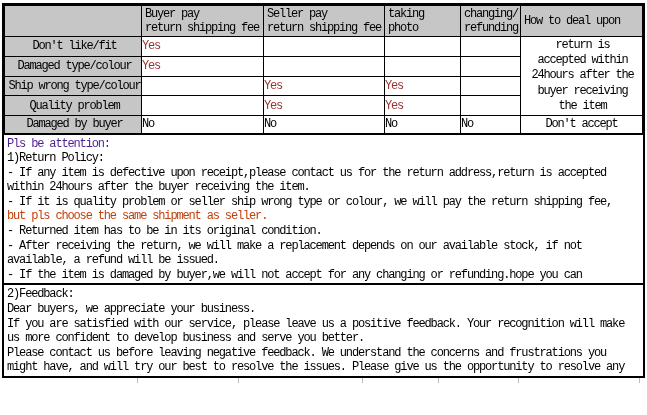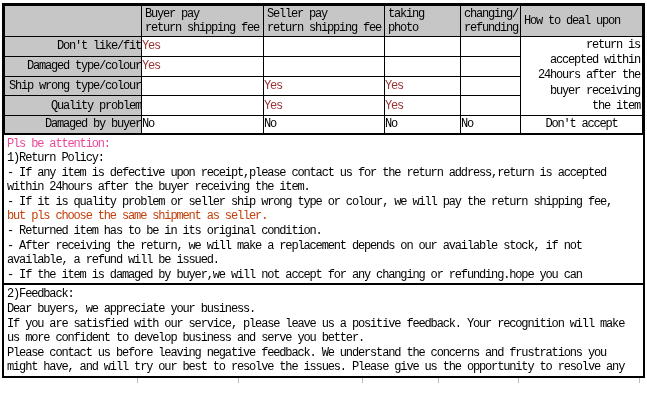--- a/index.html
+++ b/index.html
@@ -34,29 +34,29 @@
   th.hdr {
     background: var(--header-bg, #c6c6c6);
     text-align: left;
     vertical-align: middle;
     padding: 1px 1px 1px 3px;
     height: 29px;
     white-space: pre-line;
   }
   td.rowlabel {
     background: var(--header-bg, #c6c6c6);
-    text-align: right;
+    text-align: center;
     padding-left: 3px;
     white-space: nowrap;
     height: 18px;
   }
   td.val { height: 18px; }
   td.deal-merged {
     vertical-align: middle;
-    text-align: right;
+    text-align: center;
     padding: 1px 2px 1px 4px;
     white-space: pre-line;
     line-height: 15.2px;
   }
   td.deal-last { text-align: center; height: 18px; }
   
   .notes {
     font-size: 12px;
     letter-spacing: -1.15px;
     line-height: 14.6px;
@@ -137,21 +137,21 @@
         <td class="val">No</td>
         <td class="val">No</td>
         <td class="val">No</td>
         <td class="val">No</td>
         <td class="deal-last">Don't accept</td>
       </tr>
     </tbody>
   </table>
 
   <div class="notes sec1">
-    <div class="line" style="color: #ec4899;">Pls be attention:</div>
+    <div class="line" style="color: #4c1d95;">Pls be attention:</div>
     <div class="line">1)Return Policy:</div>
     <div class="line">- If any item is defective upon receipt,please contact us for the return address,return is accepted</div>
     <div class="line">within 24hours after the buyer receiving the item.</div>
     <div class="line">- If it is quality problem or seller ship wrong type or colour, we will pay the return shipping fee,</div>
     <div class="line" style="color: #c2410c;">but pls choose the same shipment as seller.</div>
     <div class="line">- Returned item has to be in its original condition.</div>
     <div class="line">- After receiving the return, we will make a replacement depends on our available stock, if not</div>
     <div class="line">available, a refund will be issued.</div>
     <div class="line">- If the item is damaged by buyer,we will not accept for any changing or refunding.hope you can</div>
   </div>

